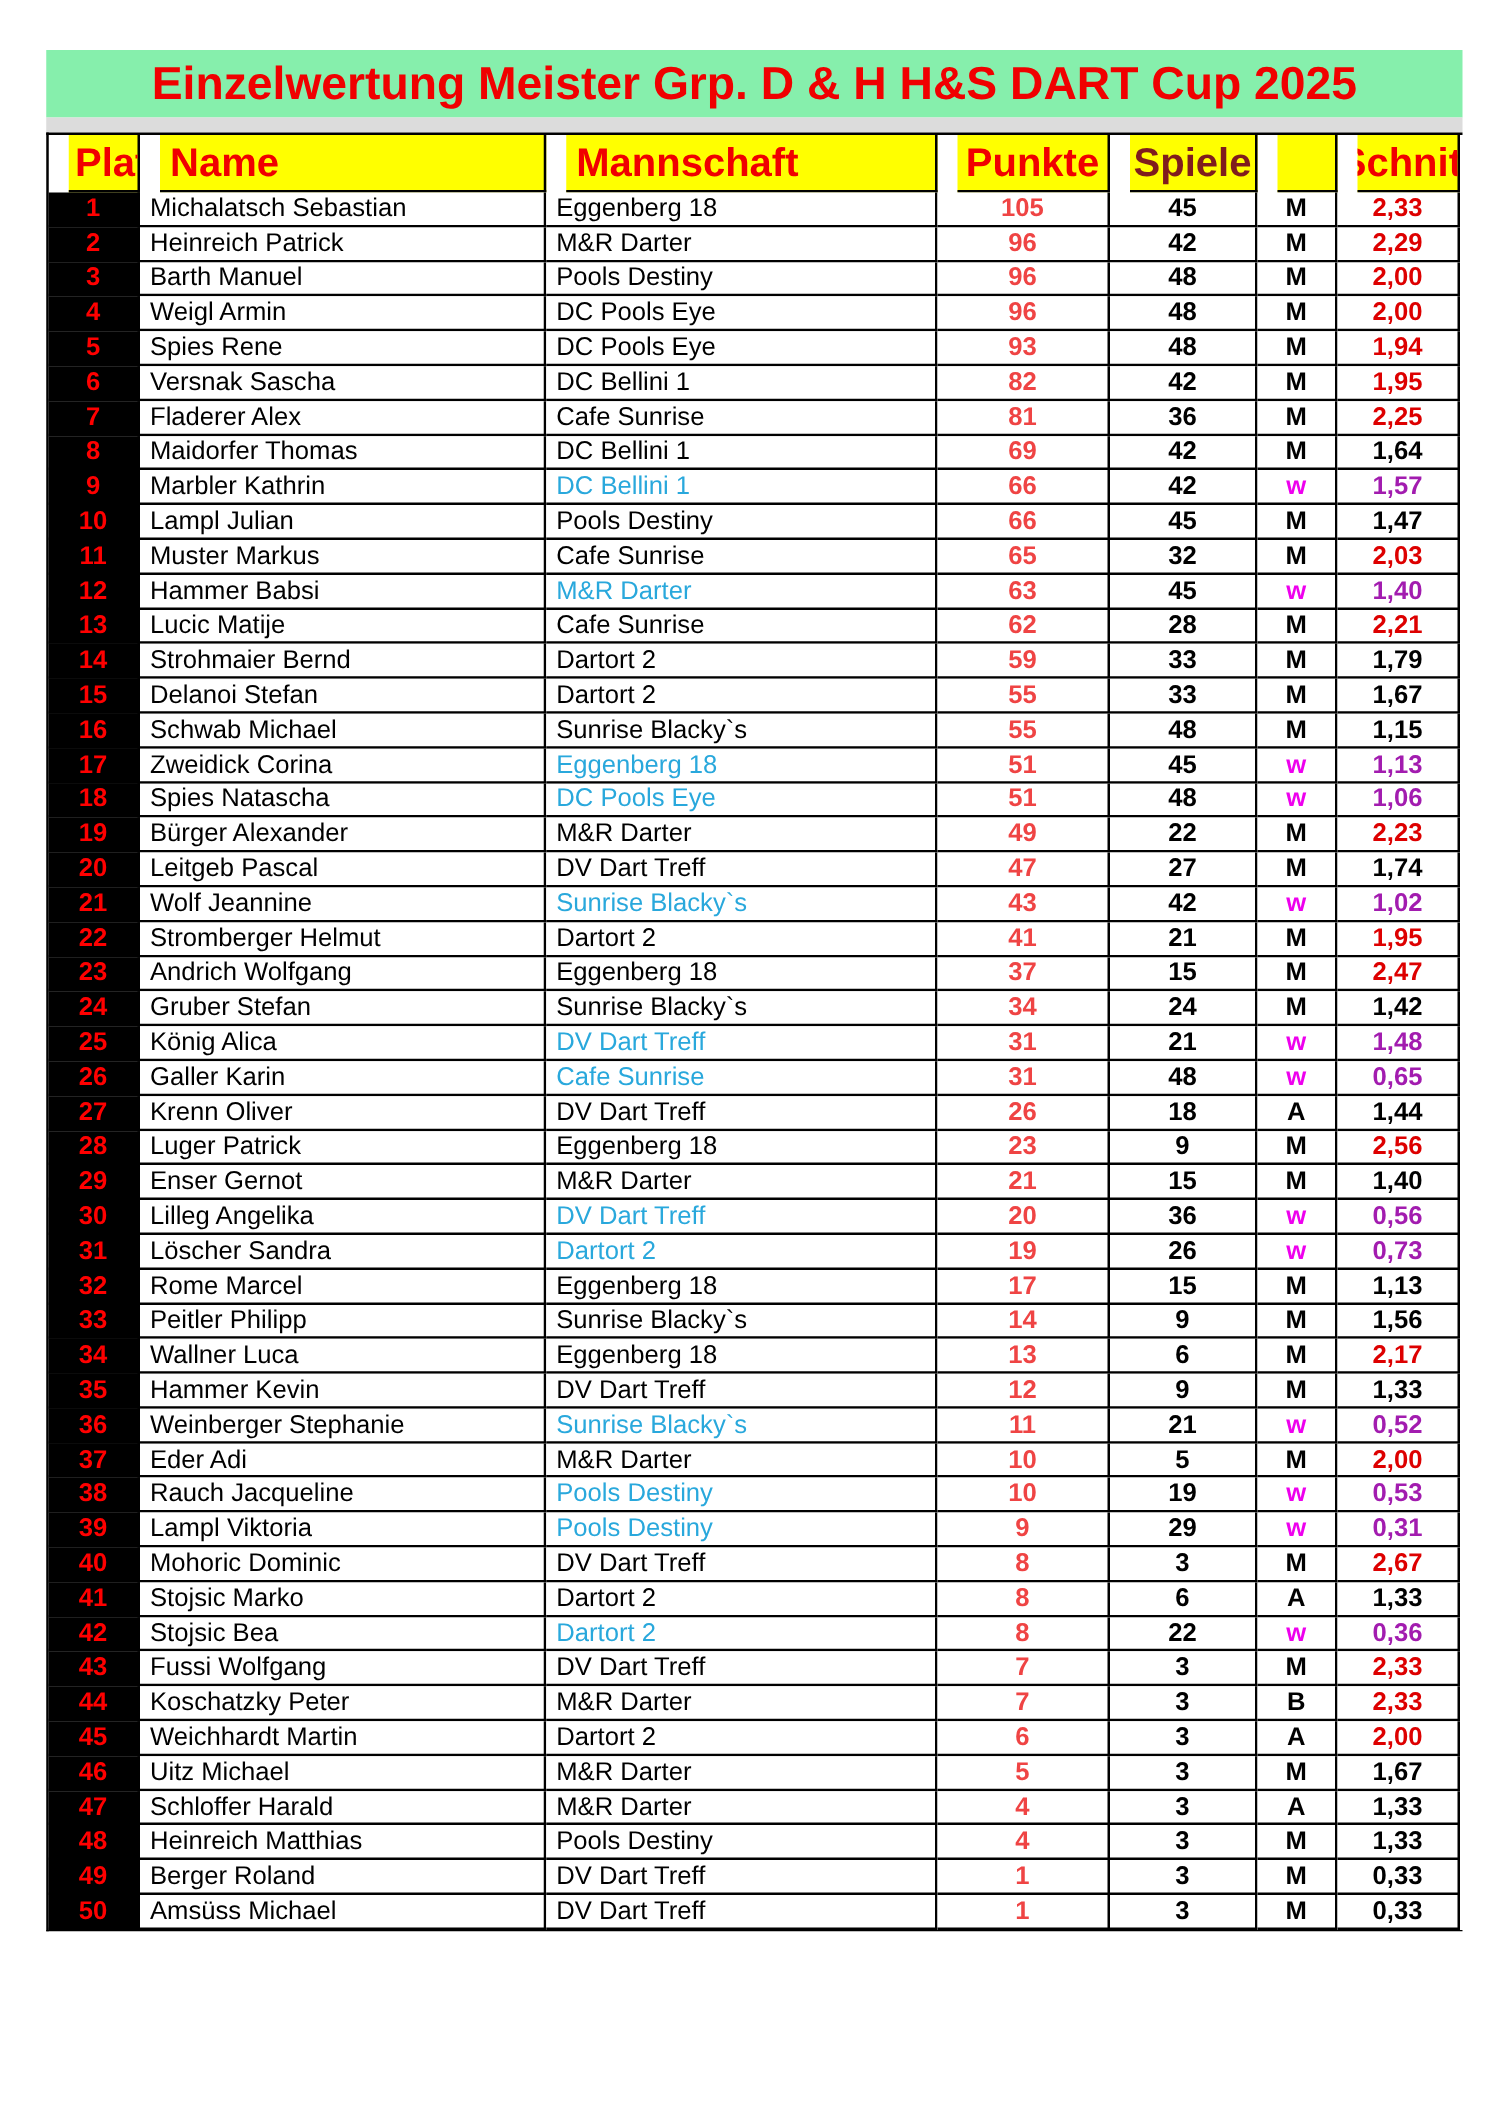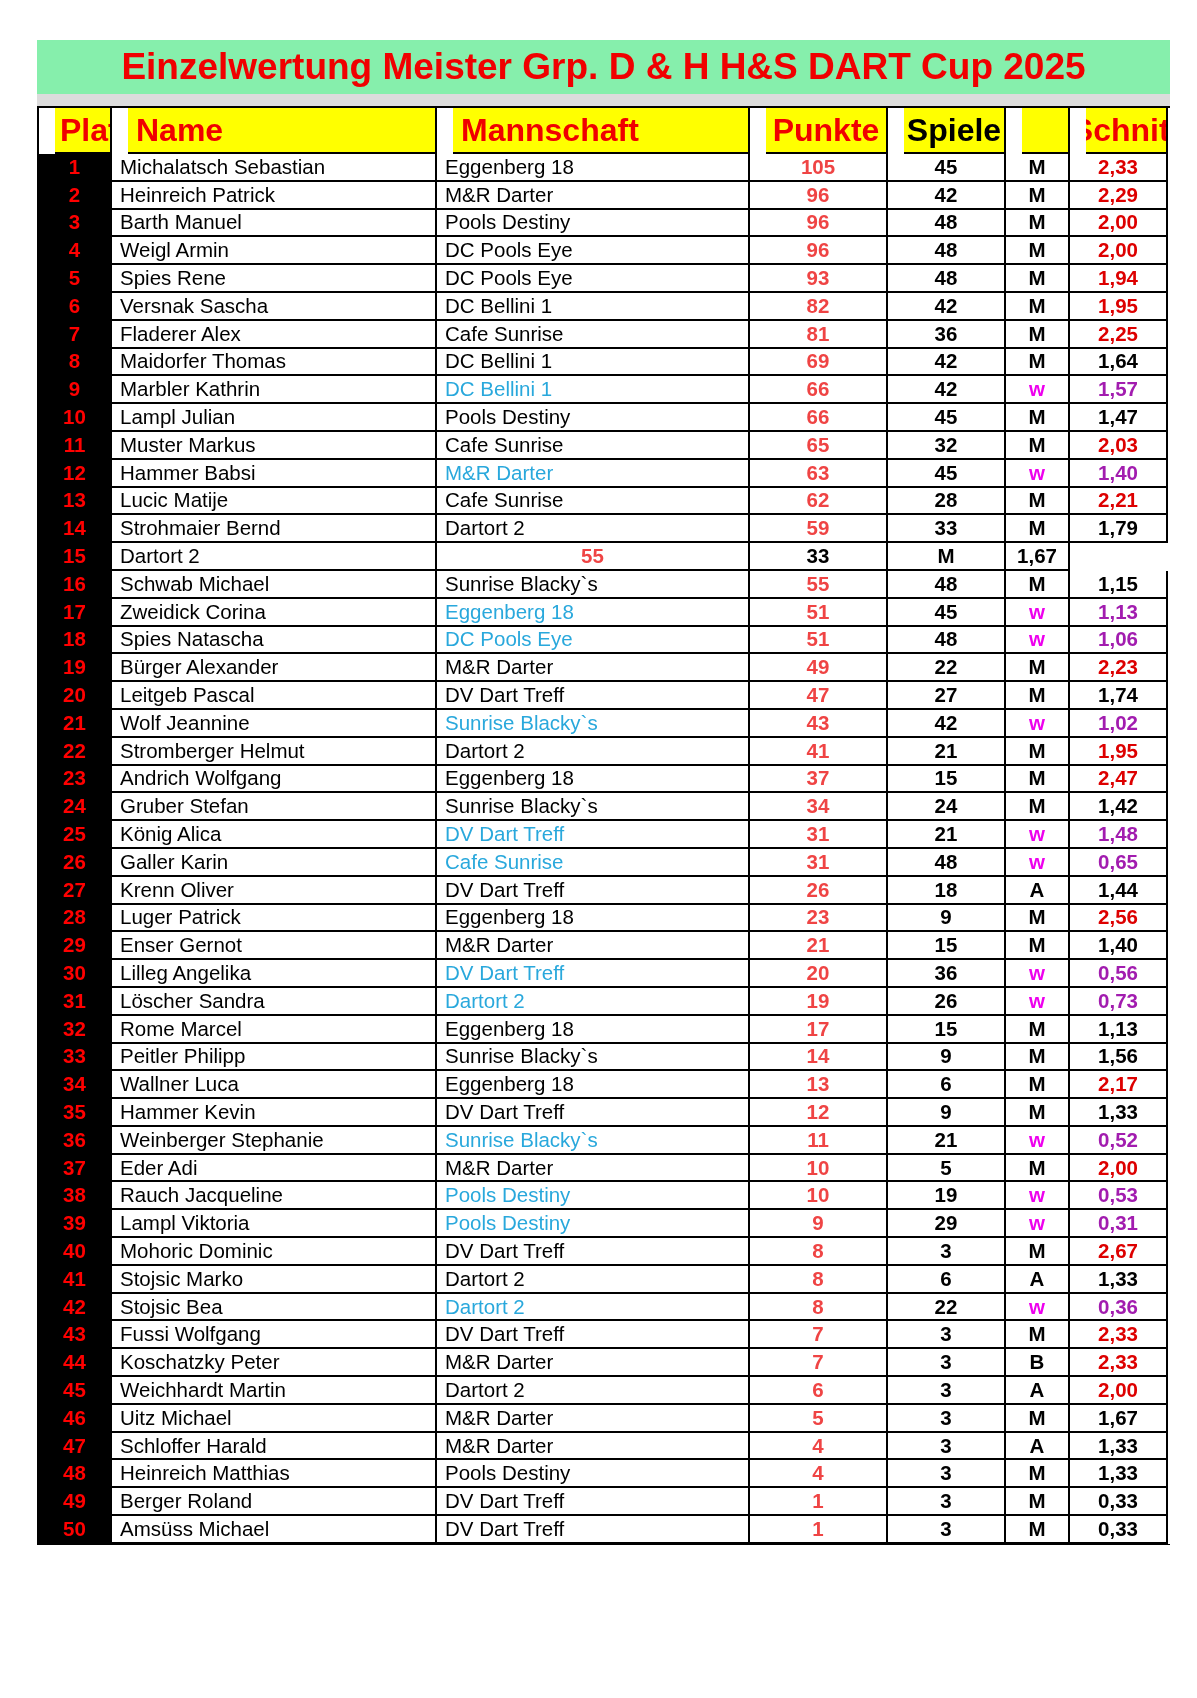--- a/index.html
+++ b/index.html
@@ -27,21 +27,21 @@
     font-size:20.5px;color:#000;background:#fff;
   }
   .hdr .cell{height:44px;background:#ffff00;color:#f00000;font-weight:bold;font-size:32px;margin-left:16px;}
   .body-row .cell{height:25.8px;}
   .c-platz{justify-content:center;background:#000;color:#ff0000;font-weight:bold;}
   .hdr .c-platz{background:#ffff00;justify-content:flex-start;padding-left:5px;}
   .c-name,.c-team{justify-content:flex-start;padding-left:8px;}
   .c-punkte{justify-content:center;font-weight:bold;color:#ef4444;}
   .hdr .c-punkte{color:#f00000;}
   .c-spiele{justify-content:center;font-weight:bold;}
-  .hdr .c-spiele{color:#000000;}
+  .hdr .c-spiele{color:#7f1d1d;}
   .c-kat{justify-content:center;font-weight:bold;}
   .c-schnitt{justify-content:center;font-weight:bold;}
   .hdr .c-schnitt{color:#f00000;}
   
   .row.female .c-team{color:#29a8dc;}
   .row.female .c-kat{color:#ee00ee;}
   .c-schnitt.red{color:#dd0000;}
   .c-schnitt.black{color:#000000;}
   .c-schnitt.magenta{color:#a21caf;}
 </style>
@@ -200,20 +200,21 @@
     <div class="cell c-name">Strohmaier Bernd</div>
     <div class="cell c-team">Dartort 2</div>
     <div class="cell c-punkte">59</div>
     <div class="cell c-spiele">33</div>
     <div class="cell c-kat">M</div>
     <div class="cell c-schnitt black">1,79</div>
   </div>
 
   <div class="row body-row">
     <div class="cell c-platz">15</div>
+    <div class="cell c-name">Delanoi Stefan</div>
     <div class="cell c-team">Dartort 2</div>
     <div class="cell c-punkte">55</div>
     <div class="cell c-spiele">33</div>
     <div class="cell c-kat">M</div>
     <div class="cell c-schnitt black">1,67</div>
   </div>
 
   <div class="row body-row">
     <div class="cell c-platz">16</div>
     <div class="cell c-name">Schwab Michael</div>

